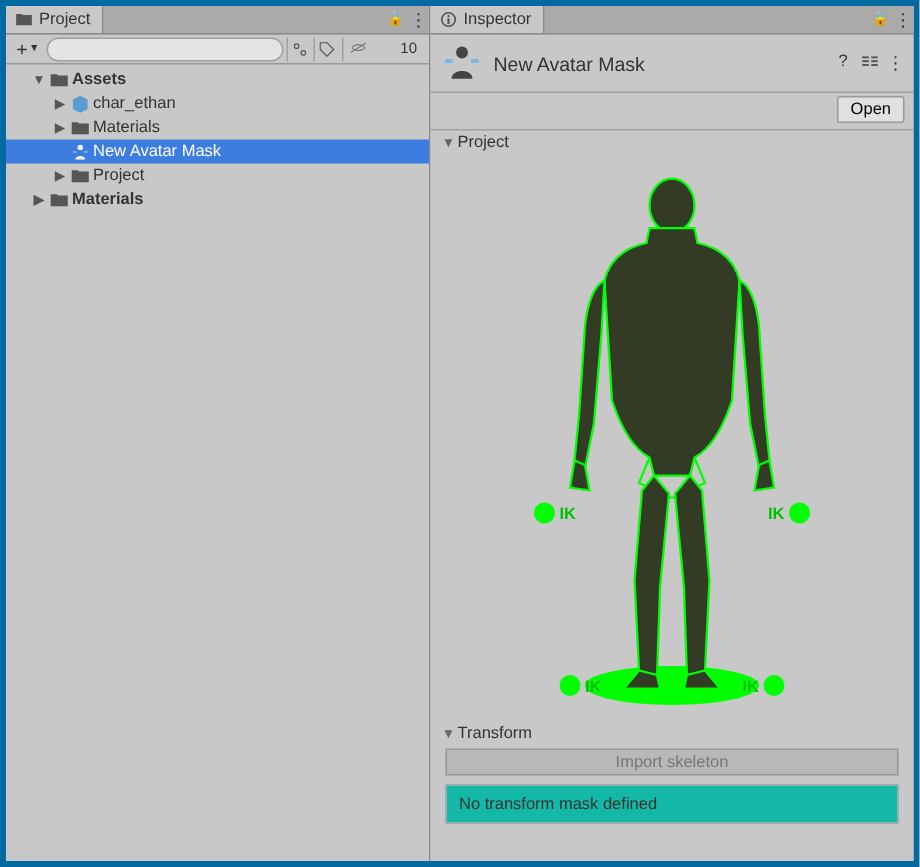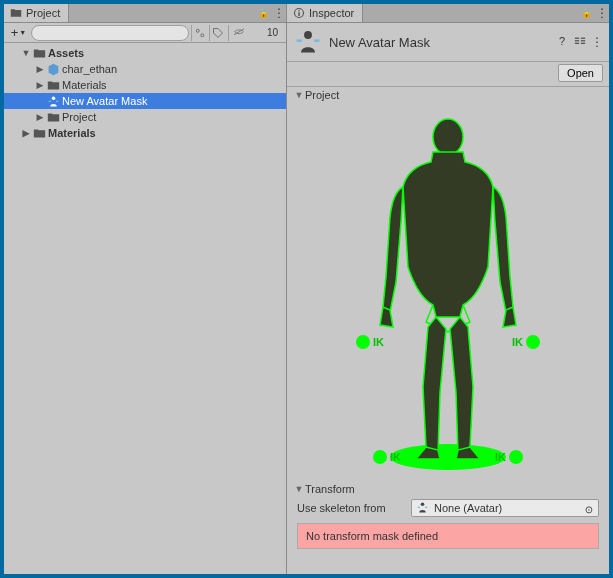--- a/index.html
+++ b/index.html
@@ -40,21 +40,21 @@
 .open-row { display: flex; padding: 2px 6px 4px; border-bottom: 1px solid #a0a0a0; }
 .section-header { display: flex; align-items: center; padding: 2px 6px; font-size: 11px; cursor: pointer; }
 .section-header .arrow { color: #666; }
 .humanoid-body { display: flex; align-items: center; justify-content: center; padding: 4px 0; }
 .humanoid-svg { width: 300px; height: 370px; }
 .field-row { display: flex; align-items: center; padding: 2px 10px; gap: 4px; }
 .field-label { width: 110px; font-size: 11px; }
 .obj-field { flex: 1; height: 18px; background: #eaeaea; border: 1px solid #999; border-radius: 2px; display: flex; align-items: center; padding: 0 4px; gap: 4px; font-size: 11px; position: relative; }
 .obj-picker { position: absolute; right: 2px; top: 2px; width: 14px; height: 14px; border-radius: 50%; display: flex; align-items: center; justify-content: center; font-size: 10px; cursor: pointer; }
 .import-btn { margin: 2px 10px; height: 18px; background: #b8b8b8; border: 1px solid #999; color: #777; text-align: center; line-height: 16px; font-size: 11px; }
-.info-box { margin: 4px 10px; padding: 6px 8px; background: #fca5a5; border: 1px solid #aaa; font-size: 11px; }
+.info-box { margin: 4px 10px; padding: 6px 8px; background: #14b8a6; border: 1px solid #aaa; font-size: 11px; }
 .avatar-mini { width: 14px; height: 14px; }
 </style>
 </head>
 <body>
 
 <div class="container">
 
   <div class="panel left">
     <div class="tab-bar">
       <div class="tab">
@@ -244,32 +244,18 @@
         <circle cx="218" cy="350" r="7" fill="#00ff00"></circle>
         <text x="197" y="354" font-size="11" fill="#00c000" font-weight="bold">IK</text>
       </svg>
     </div>
 
     <div class="section-header">
       <span class="arrow">▼</span>
       <span>Transform</span>
     </div>
 
-    <div class="field-row">
-      <div class="field-label">Use skeleton from</div>
-      <div class="obj-field">
-        <span class="avatar-mini">
-          <svg viewBox="0 0 16 16" width="13" height="13">
-              <circle cx="8" cy="4" r="2.2" fill="#444"></circle>
-              <path d="M4 14c0-4 8-4 8 0" fill="#444"></path>
-              <rect x="2" y="7" width="3" height="1.5" fill="#7ab8e6"></rect>
-              <rect x="11" y="7" width="3" height="1.5" fill="#7ab8e6"></rect>
-            </svg>
-        </span>
-        <span>None (Avatar)</span>
-        <span class="obj-picker">⊙</span>
-      </div>
-    </div>
-
+
+    <div class="import-btn">Import skeleton</div>
 
     <div class="info-box">No transform mask defined</div>
   </div>
 </div>
 
 </body></html>

